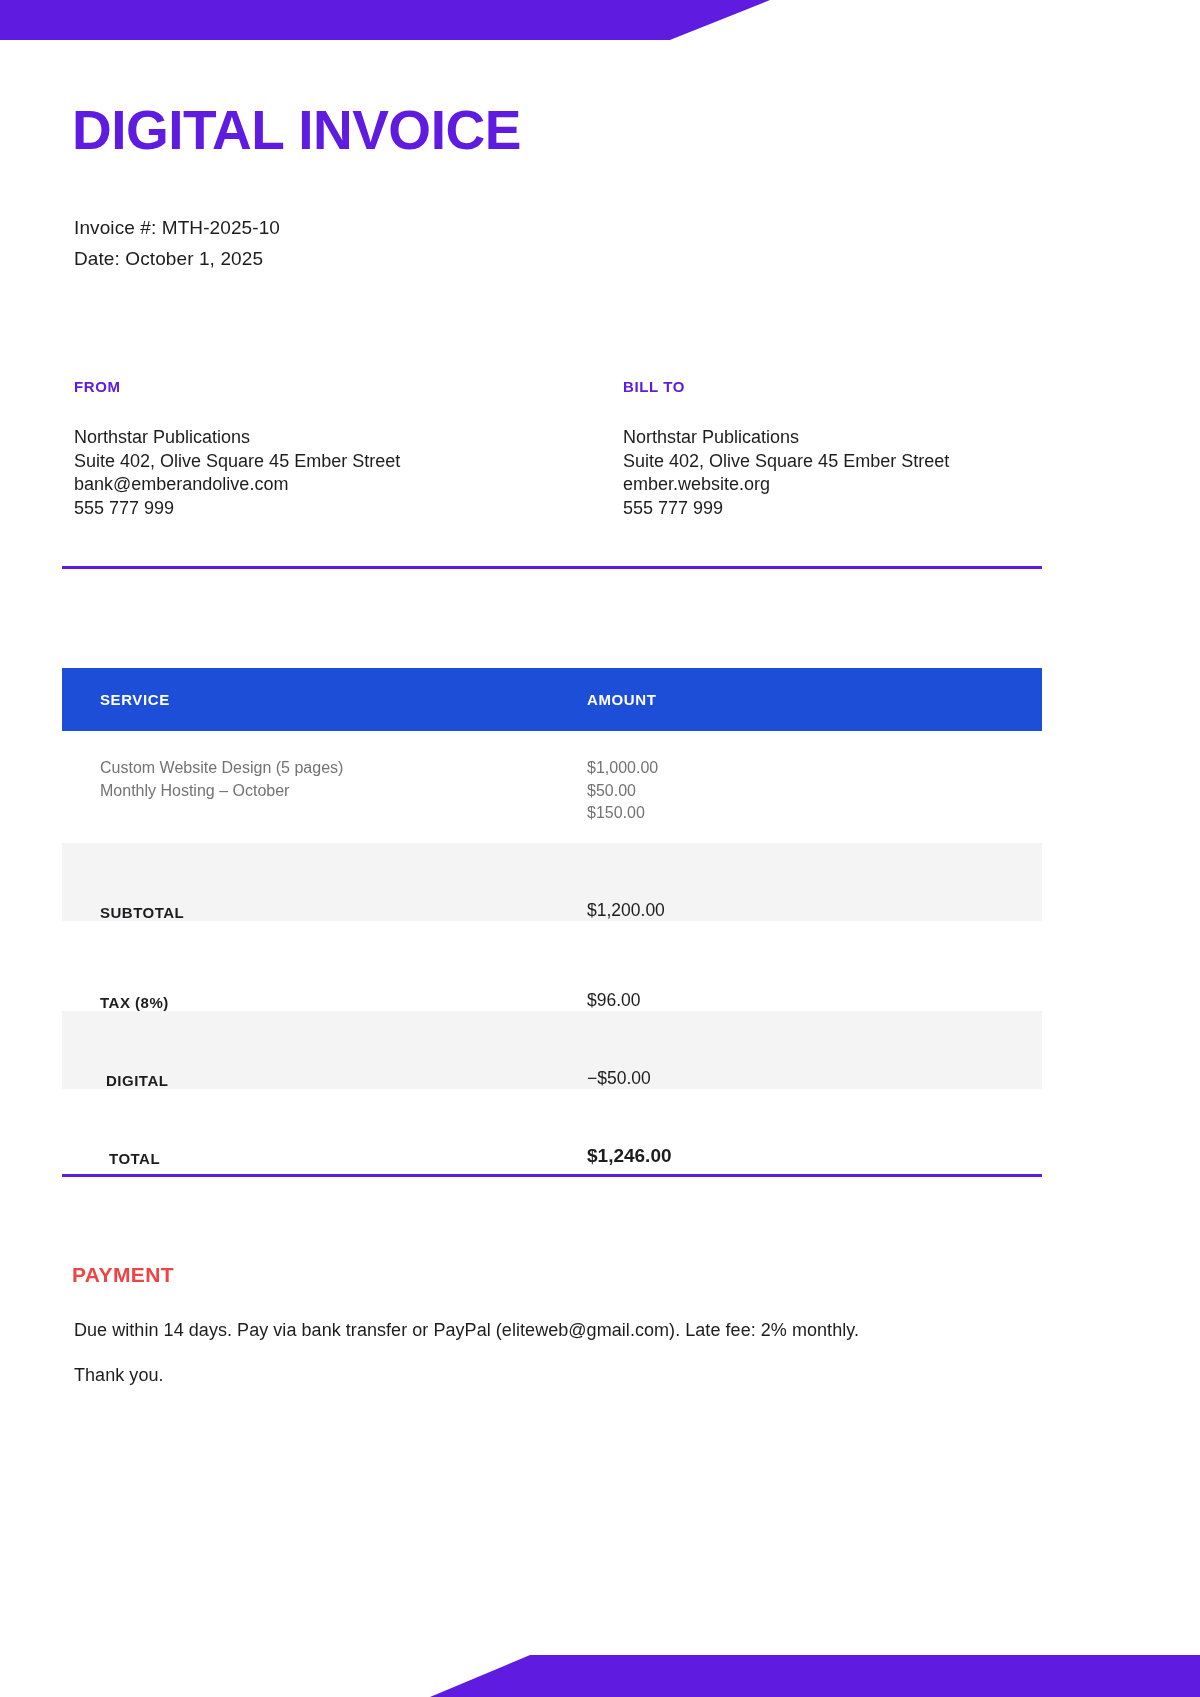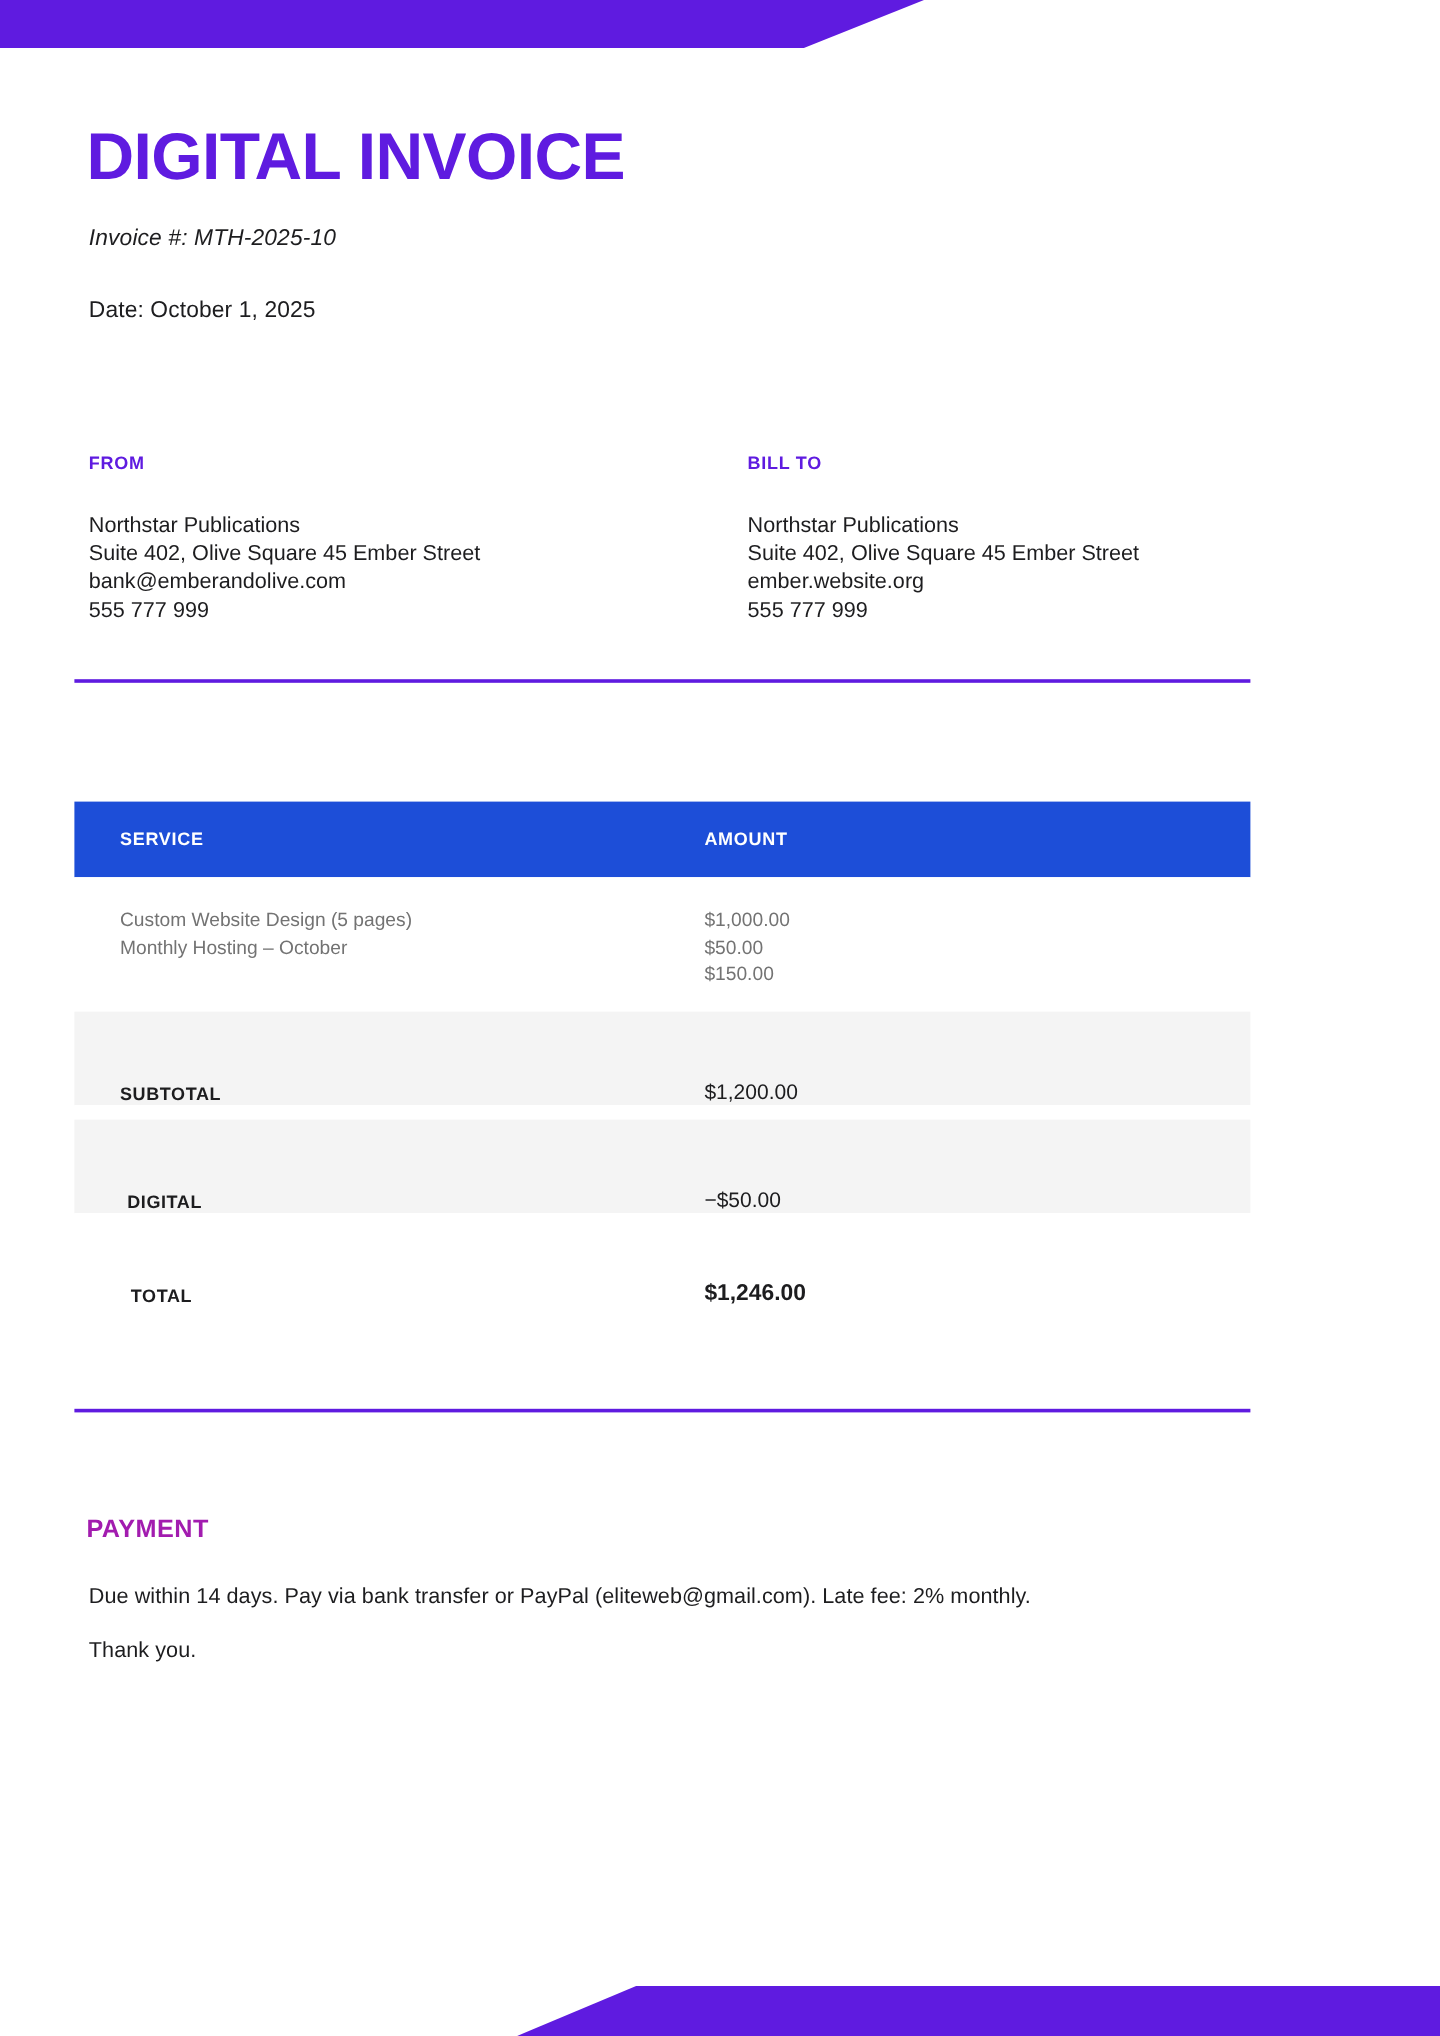--- a/index.html
+++ b/index.html
@@ -58,21 +58,21 @@
     line-height: 1;
   }
 
   .meta-line {
     position: absolute;
     left: 74px;
     font-size: 19px;
     color: #1d1d1f;
     letter-spacing: 0.1px;
   }
-  .meta-invoice { top: 188px; font-style: italic; }
+  .meta-invoice { top: 217px; }
   .meta-date    { top: 248px; }
 
   
   .party {
     position: absolute;
     top: 378px;
   }
   .party-from { left: 74px; }
   .party-bill { left: 623px; }
 
@@ -173,21 +173,21 @@
     background: #5f1be0;
   }
 
   
   .payment-heading {
     position: absolute;
     left: 72px;
     top: 1263px;
     font-size: 21px;
     font-weight: bold;
-    color: #a21caf;
+    color: #ef4444;
     letter-spacing: 0.4px;
   }
   .payment-line {
     position: absolute;
     left: 74px;
     font-size: 18px;
     color: #1d1d1f;
     letter-spacing: 0.05px;
   }
   .payment-terms  { top: 1320px; }
@@ -245,20 +245,24 @@
         </div>
       </div>
 
       <div class="sum-row shaded">
         <div class="sum-label">SUBTOTAL</div>
         <div class="sum-value">$1,200.00</div>
       </div>
 
       <div class="spacer-row"></div>
 
+      <div class="sum-row plain">
+        <div class="sum-label">TAX (8%)</div>
+        <div class="sum-value">$96.00</div>
+      </div>
 
       <div class="sum-row shaded">
         <div class="sum-label indented">DIGITAL</div>
         <div class="sum-value">−$50.00</div>
       </div>
 
       <div class="sum-row plain grand">
         <div class="sum-label">TOTAL</div>
         <div class="sum-value">$1,246.00</div>
       </div>

